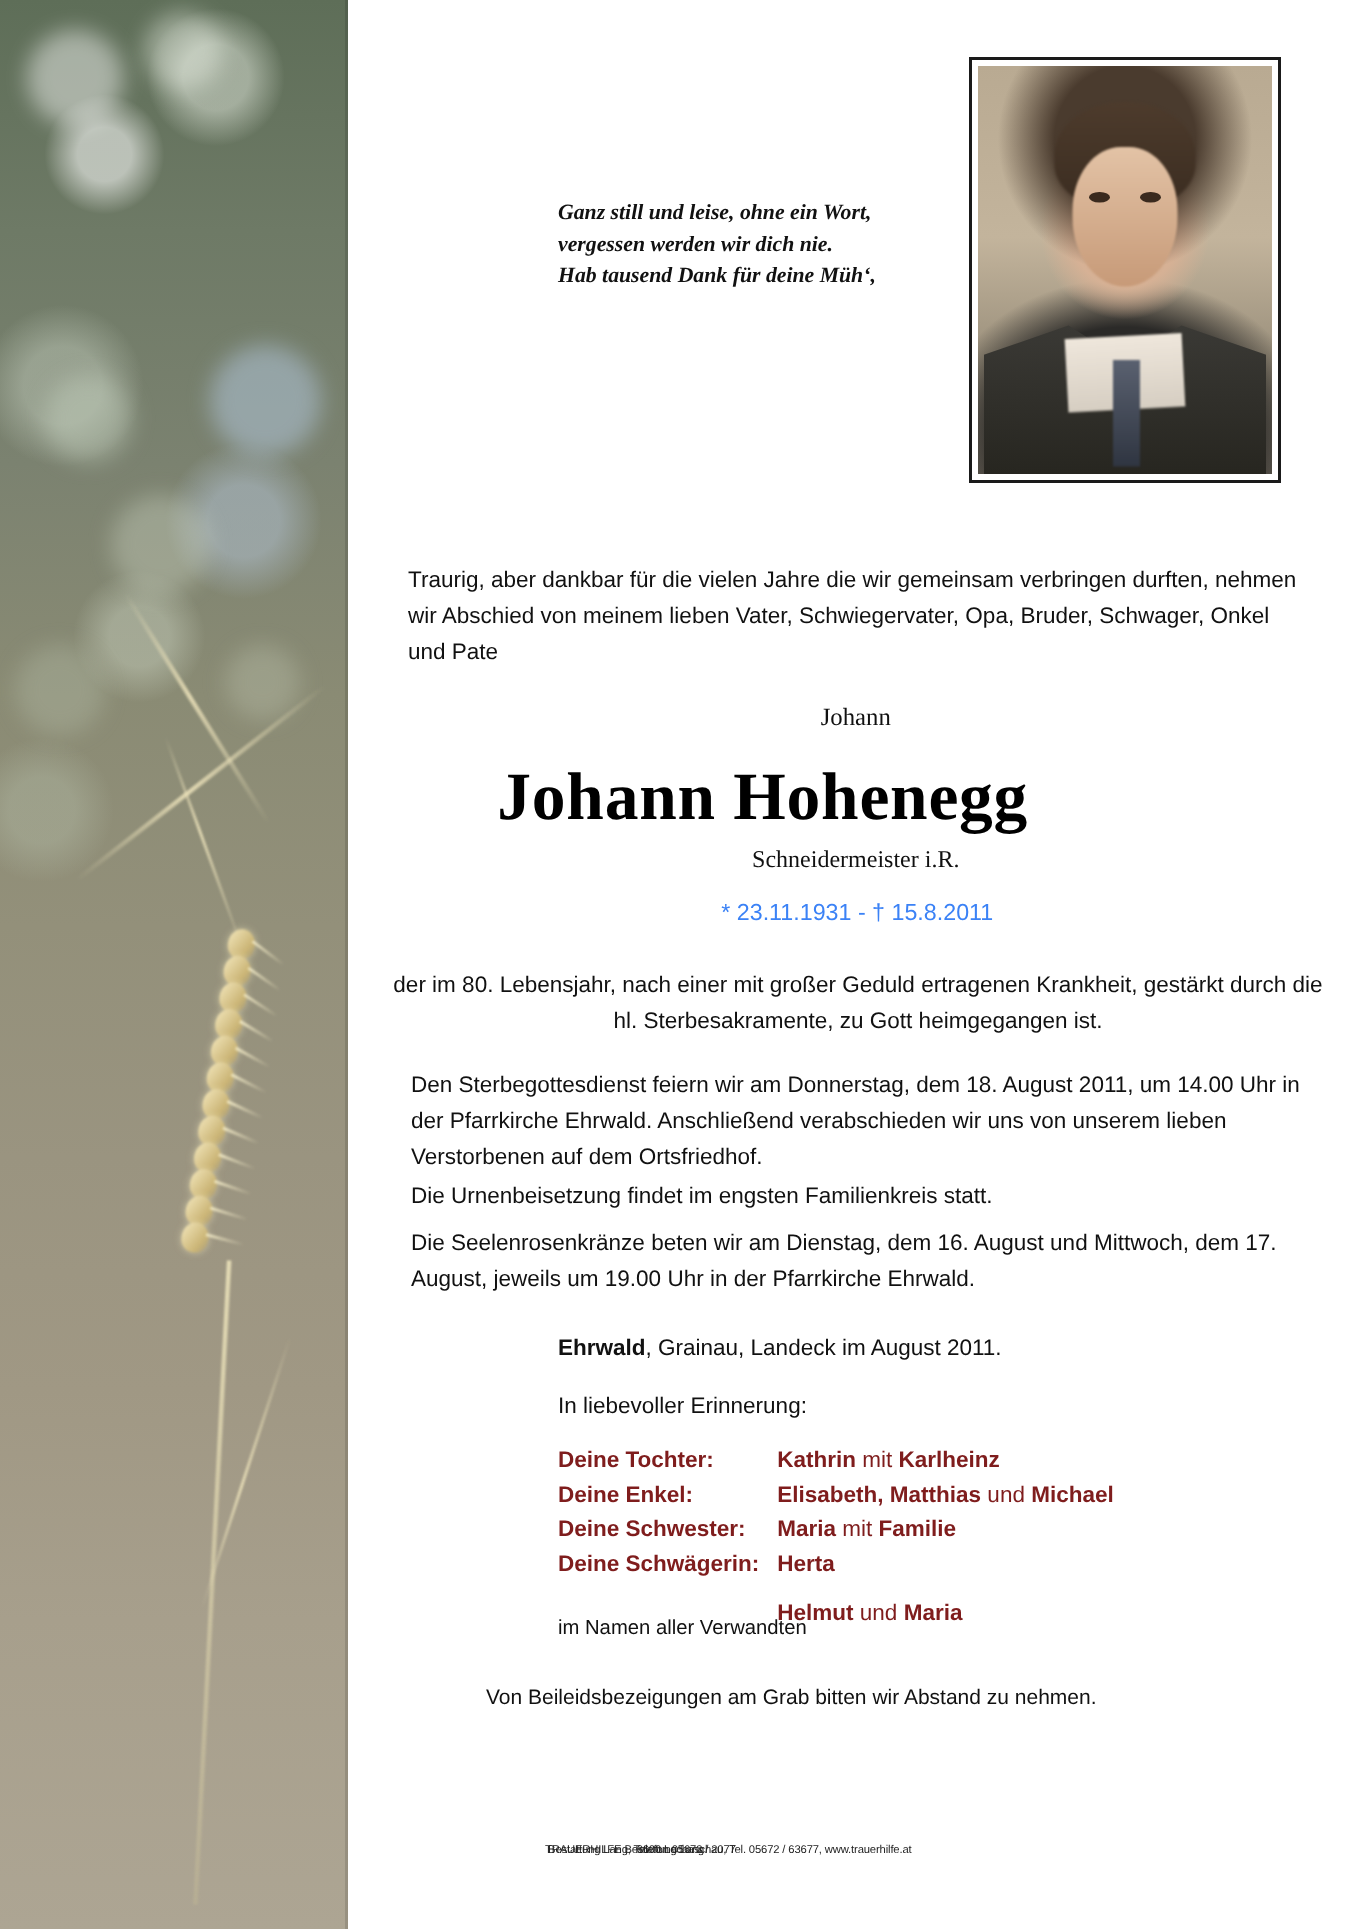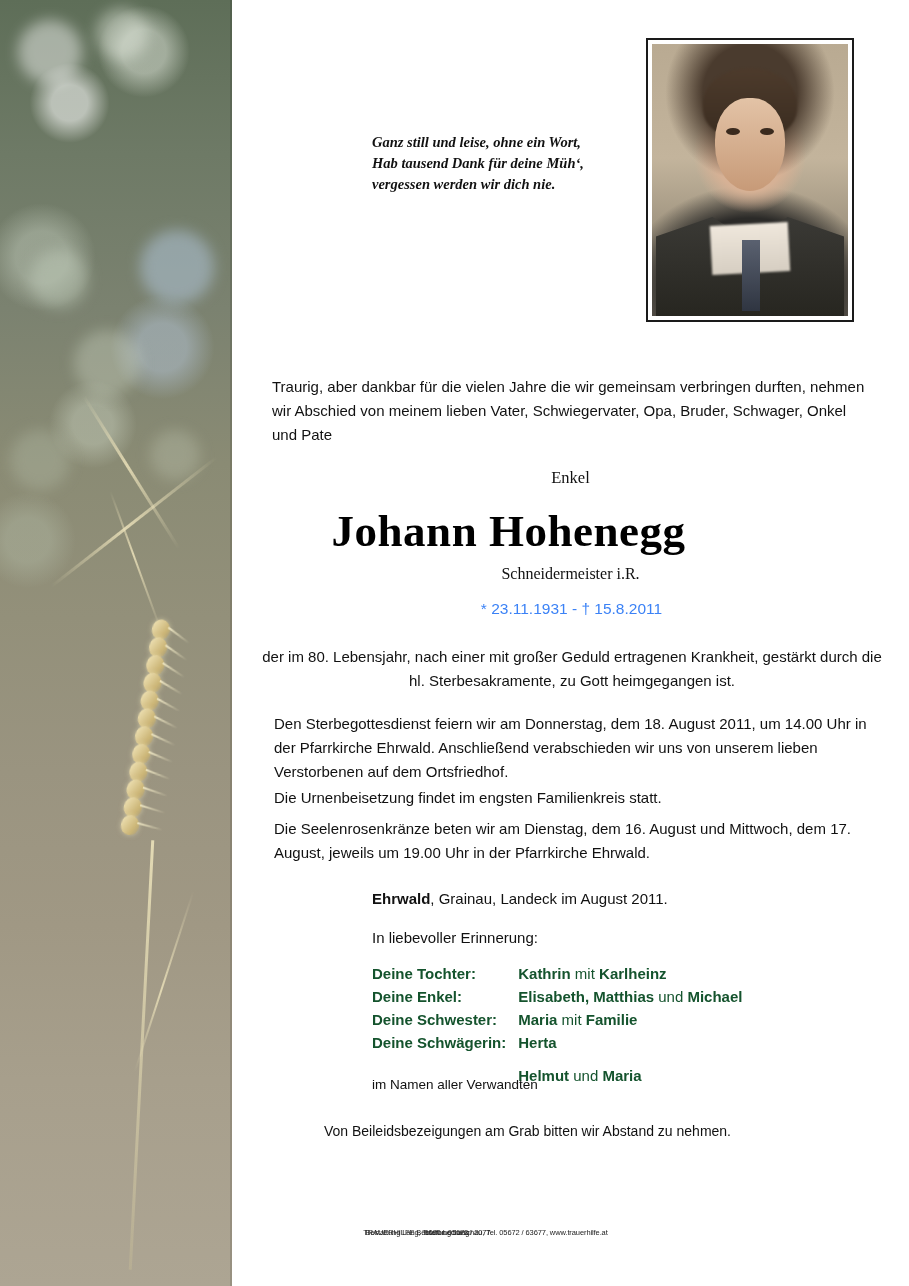--- a/index.html
+++ b/index.html
@@ -168,21 +168,21 @@
   .place{
     position:absolute;left:140px;top:890px;width:500px;font-size:15px;color:#111;
   }
   .place b{font-weight:bold;}
   .memory{
     position:absolute;left:140px;top:929px;width:500px;font-size:15px;color:#111;
   }
 
   .family{
     position:absolute;left:140px;top:963px;width:480px;
-    font-size:15px;line-height:21px;color:#14532d;
+    font-size:15px;line-height:21px;color:#7f1d1d;
   }
   .family table{border-collapse:collapse;}
   .family td{padding:0 0 2px 0;vertical-align:top;font-size:15px;}
   .family td.lbl{font-weight:bold;padding-right:12px;white-space:nowrap;}
   .family td.val b{font-weight:bold;}
   .family .extra{padding-top:10px;}
   .behalf{
     position:absolute;left:140px;top:1077px;font-size:13.5px;color:#111;
   }
   .condol{
@@ -243,38 +243,38 @@
   </div>
   <div class="stem"></div>
   <div class="grass" style="left:70px;top:980px;width:190px;height:2px;transform:rotate(-72deg);"></div>
   <div class="band-edge"></div>
 </div>
 
 <div class="content">
 
   <div class="verse">
     <div>Ganz still und leise, ohne ein Wort,</div>
+    <div>vergessen werden wir dich nie.</div>
     <div>Hab tausend Dank für deine Müh‘,</div>
-    <div>vergessen werden wir dich nie.</div>
   </div>
 
   <div class="portrait-frame">
     <div class="portrait">
       <div class="hair"></div>
       <div class="face"></div>
       <div class="eyeL"></div>
       <div class="eyeR"></div>
       <div class="jacket"></div>
       <div class="shirt"></div>
       <div class="tie"></div>
     </div>
   </div>
 
   <div class="intro">Traurig, aber dankbar für die vielen Jahre die wir gemeinsam verbringen durften, nehmen wir Abschied von meinem lieben Vater, Schwiegervater, Opa, Bruder, Schwager, Onkel und Pate</div>
-  <div class="herr">Enkel</div>
+  <div class="herr">Johann</div>
   <div class="name">Johann Hohenegg</div>
   <div class="profession">Schneidermeister i.R.</div>
   <div class="dates">* 23.11.1931 - † 15.8.2011</div>
   <div class="afterdates">der im 80. Lebensjahr, nach einer mit großer Geduld ertragenen Krankheit, gestärkt durch die hl. Sterbesakramente, zu Gott heimgegangen ist.</div>
 
   <div class="para p1">Den Sterbegottesdienst feiern wir am Donnerstag, dem 18. August 2011, um 14.00 Uhr in der Pfarrkirche Ehrwald. Anschließend verabschieden wir uns von unserem lieben Verstorbenen auf dem Ortsfriedhof.</div>
   <div class="para p2">Die Urnenbeisetzung findet im engsten Familienkreis statt.</div>
   <div class="para p3">Die Seelenrosenkränze beten wir am Dienstag, dem 16. August und Mittwoch, dem 17. August, jeweils um 19.00 Uhr in der Pfarrkirche Ehrwald.</div>
 
   <div class="place">

